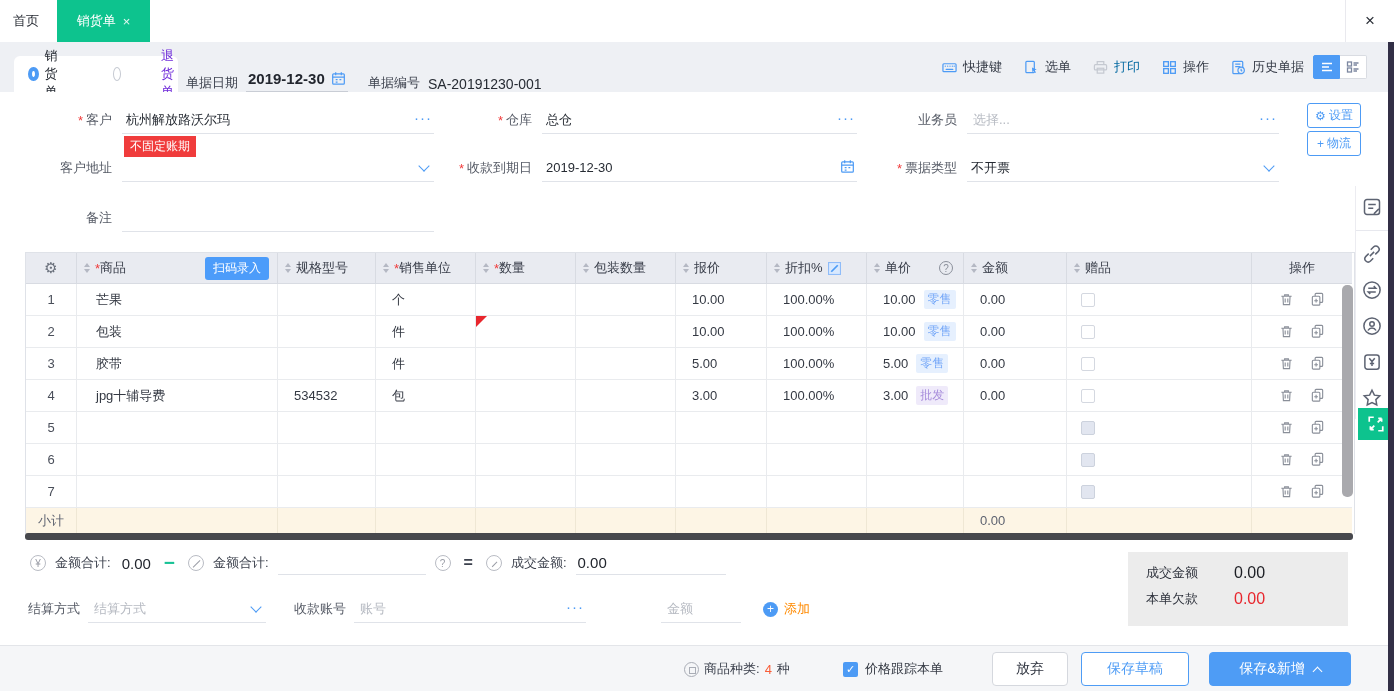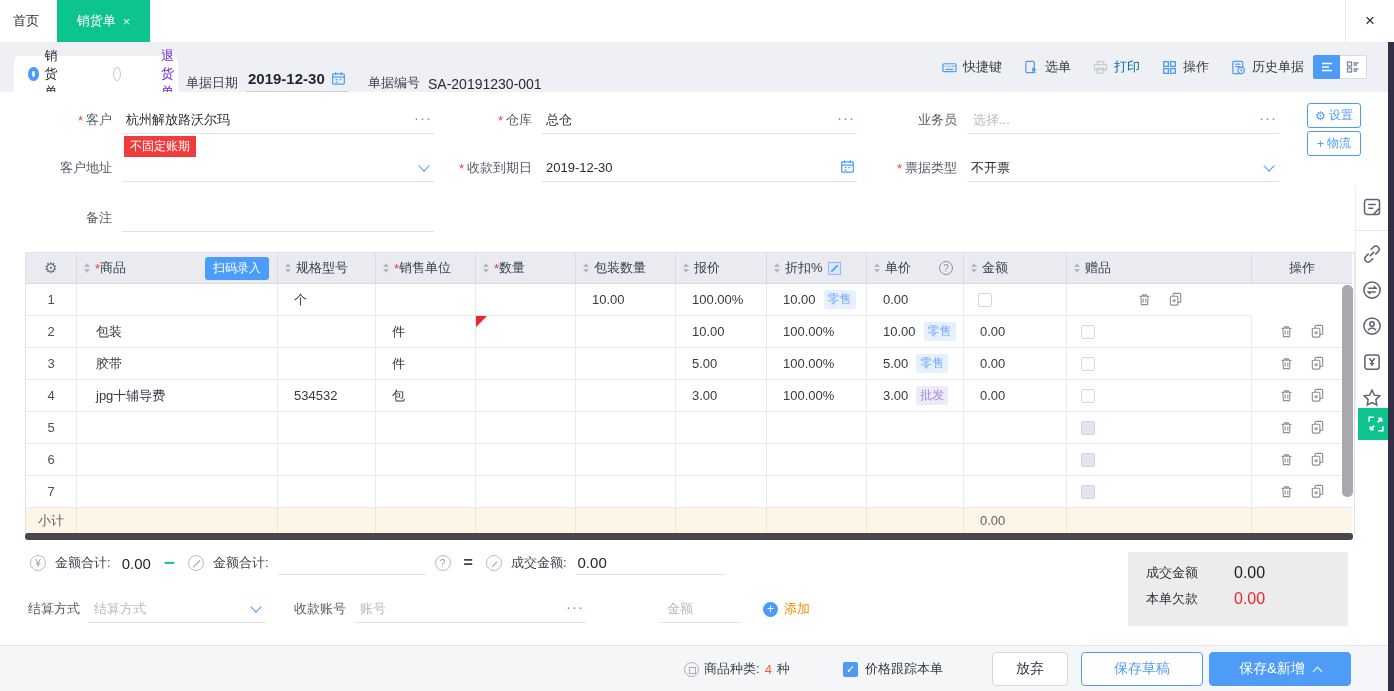--- a/index.html
+++ b/index.html
@@ -118,21 +118,21 @@
   
   .footer{position:absolute;left:0;top:645px;width:1394px;height:46px;background:#f5f6f8;border-top:1px solid #e3e5e9;}
   .cat-group{position:absolute;left:684px;top:0;height:46px;display:flex;align-items:center;gap:5px;color:#3c414d;justify-content:center;}
   .cat-ic{width:15px;height:15px;border:1px solid #a9adb6;border-radius:50%;position:relative;}
   .cat-ic::after{content:"";position:absolute;left:4px;top:4px;width:5px;height:5px;border:1px solid #a9adb6;}
   .cat-count{color:#f85d38;}
   .track-group{position:absolute;left:843px;top:0;height:46px;display:flex;align-items:center;gap:7px;cursor:pointer;}
   .cbx-on{width:15px;height:15px;background:#4d9bf5;border-radius:2px;color:#fff;font-size:11px;display:flex;align-items:center;justify-content:center;}
   .btn{position:absolute;top:6px;height:34px;border-radius:4px;display:flex;align-items:center;justify-content:center;font-size:14px;cursor:pointer;font-family:inherit;}
   .btn-cancel{left:992px;width:76px;background:#fff;border:1px solid #d5d8de;color:#303540;}
-  .btn-draft{left:1081px;width:122px;background:#fff;border:1px solid #4e9cf5;color:#4e9cf5;}
+  .btn-draft{left:1081px;width:108px;background:#fff;border:1px solid #4e9cf5;color:#4e9cf5;}
   .btn-save{left:1209px;width:142px;background:#4e9cf5;border:1px solid #4e9cf5;color:#fff;gap:9px;}
   .caret-up{width:7px;height:7px;border-right:1.6px solid #fff;border-bottom:1.6px solid #fff;transform:rotate(-135deg);margin-top:4px;}
 </style>
 </head>
 <body>
 
 <div id="app">
 
   <div class="topbar">
     <div class="tab-home">
@@ -404,20 +404,21 @@
           </span>
           <span>赠品</span>
         </div>
       <div class="c-center">
           <span>操作</span>
         </div>
     </div>
 
     <div class="trow">
       <div class="cell-seq">1</div>
+      <div class="cell-pad">芒果</div>
       <div class="cell-num"></div>
       <div class="cell-num">个</div>
       <div></div>
       <div></div>
       <div class="cell-num">10.00</div>
       <div class="cell-num">100.00%</div>
       <div class="cell-num">
           <span>10.00</span>
           <span class="tag tag-retail">零售</span>
         </div>

